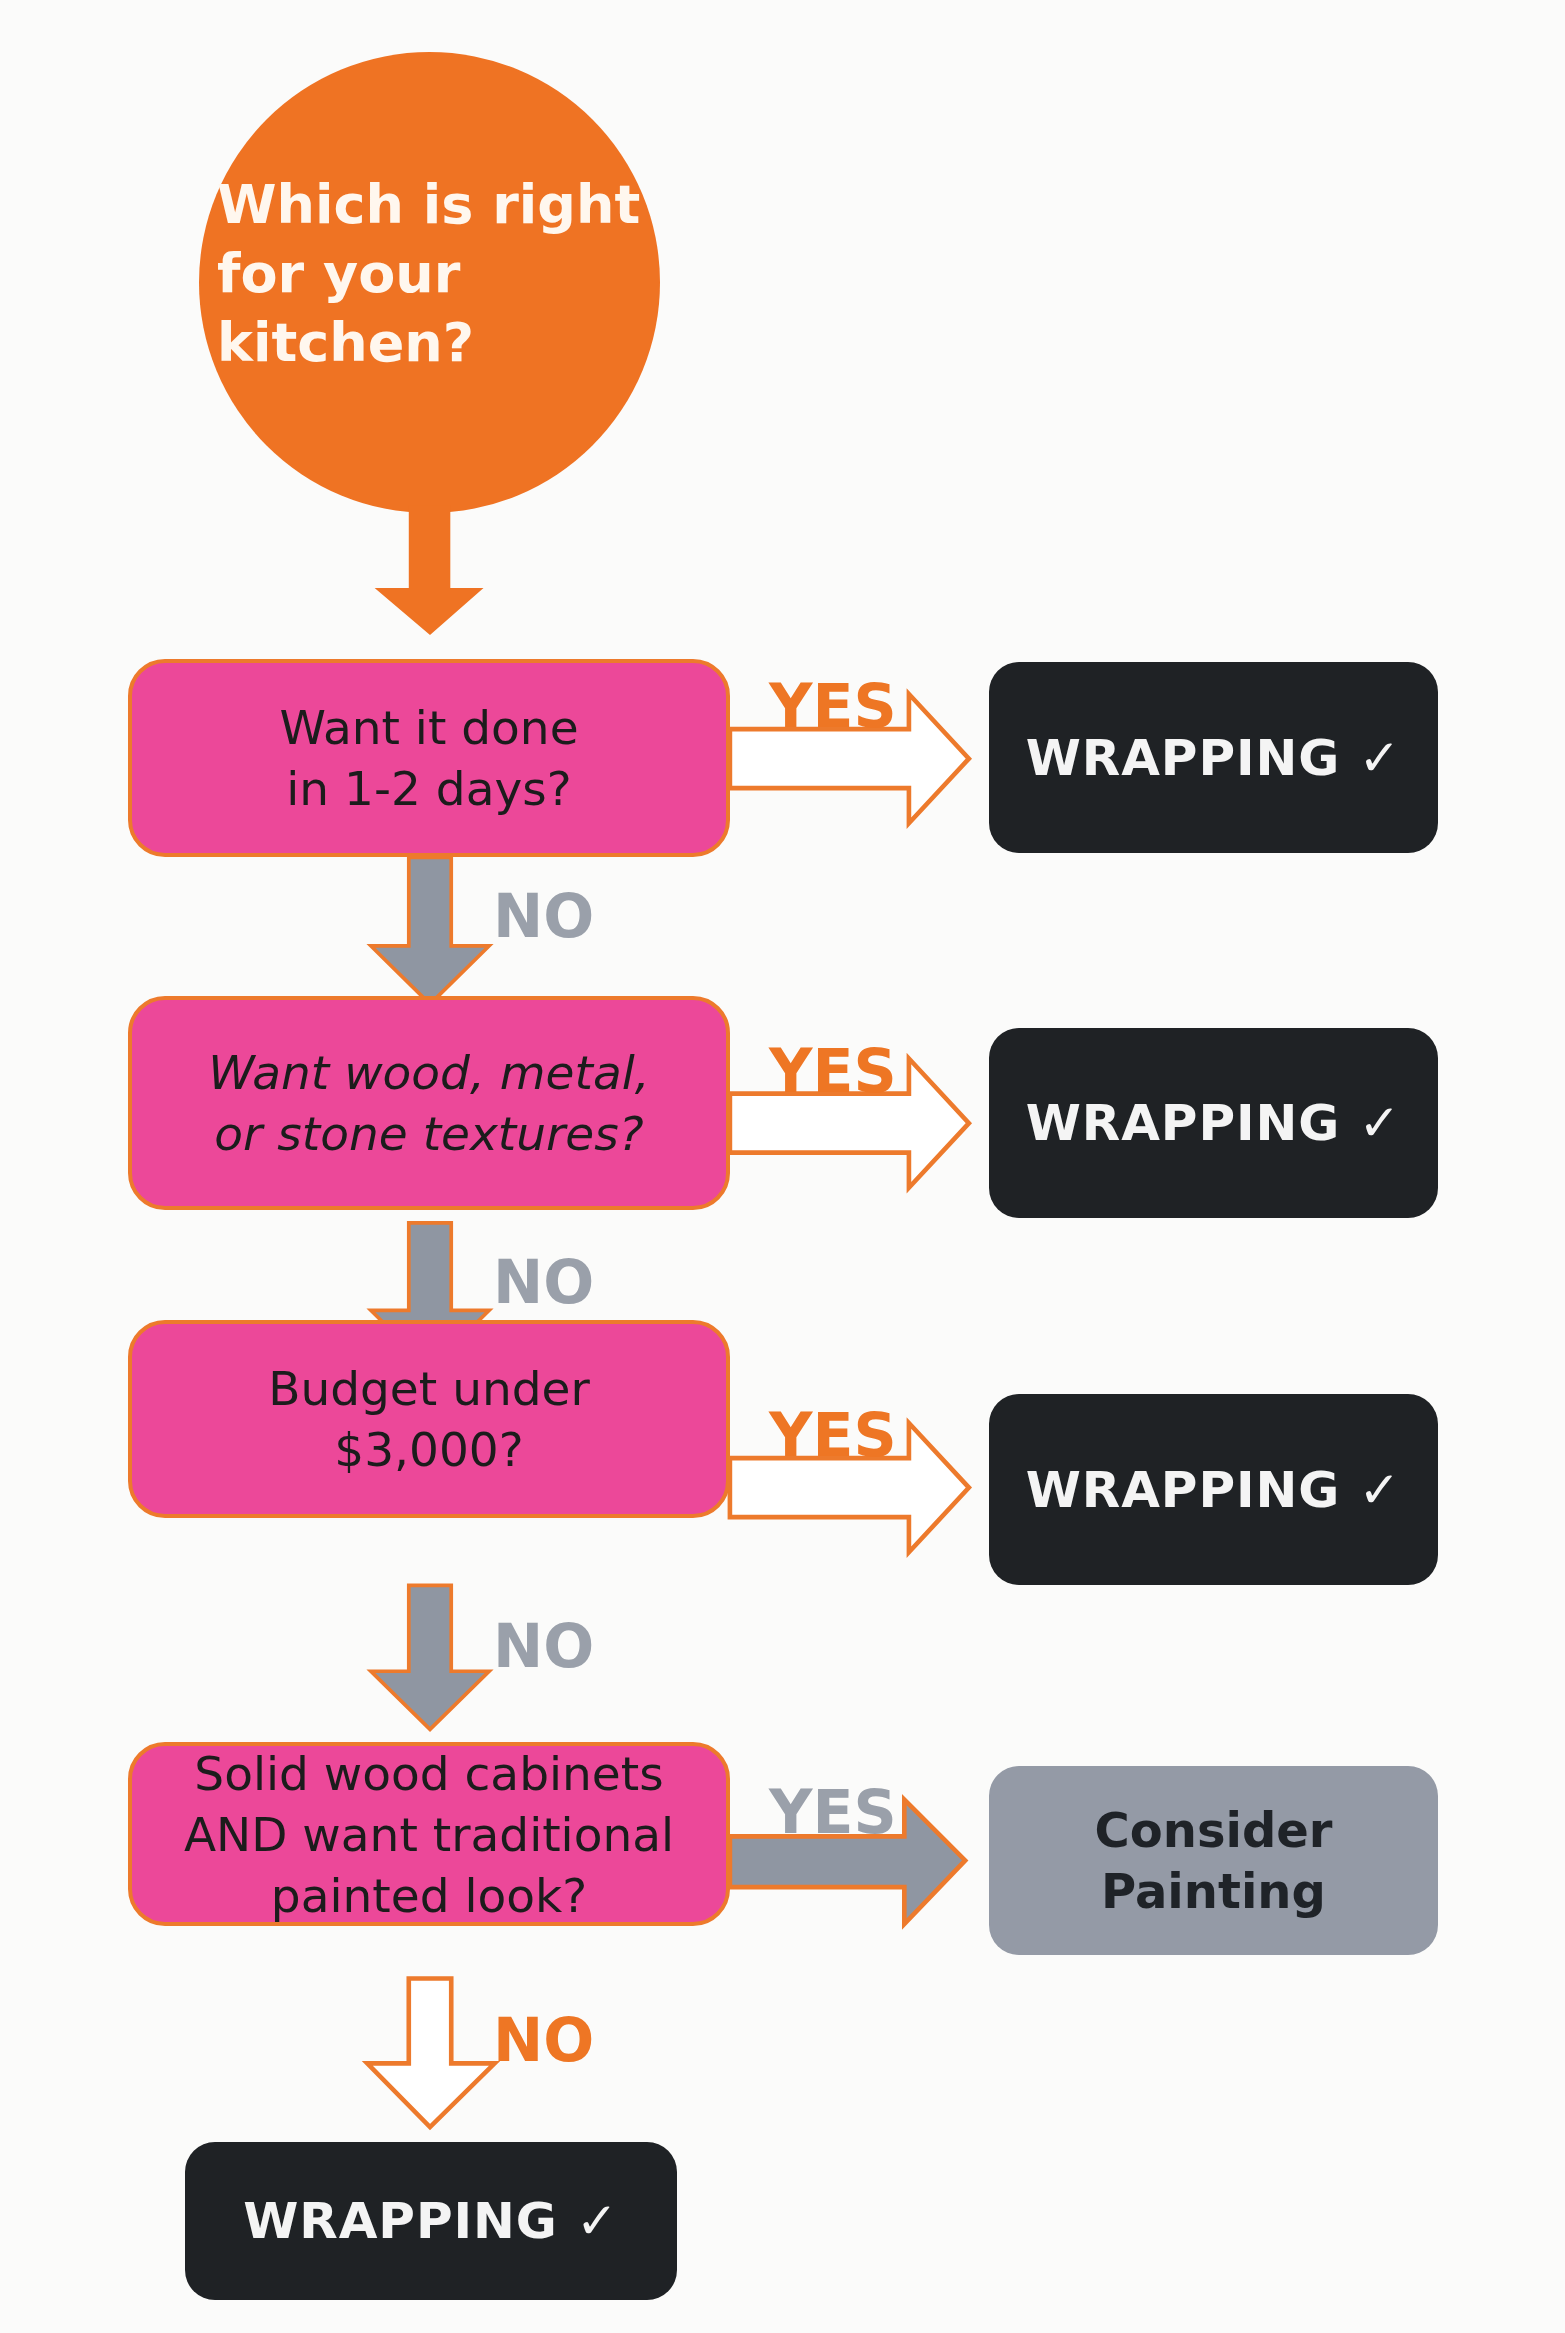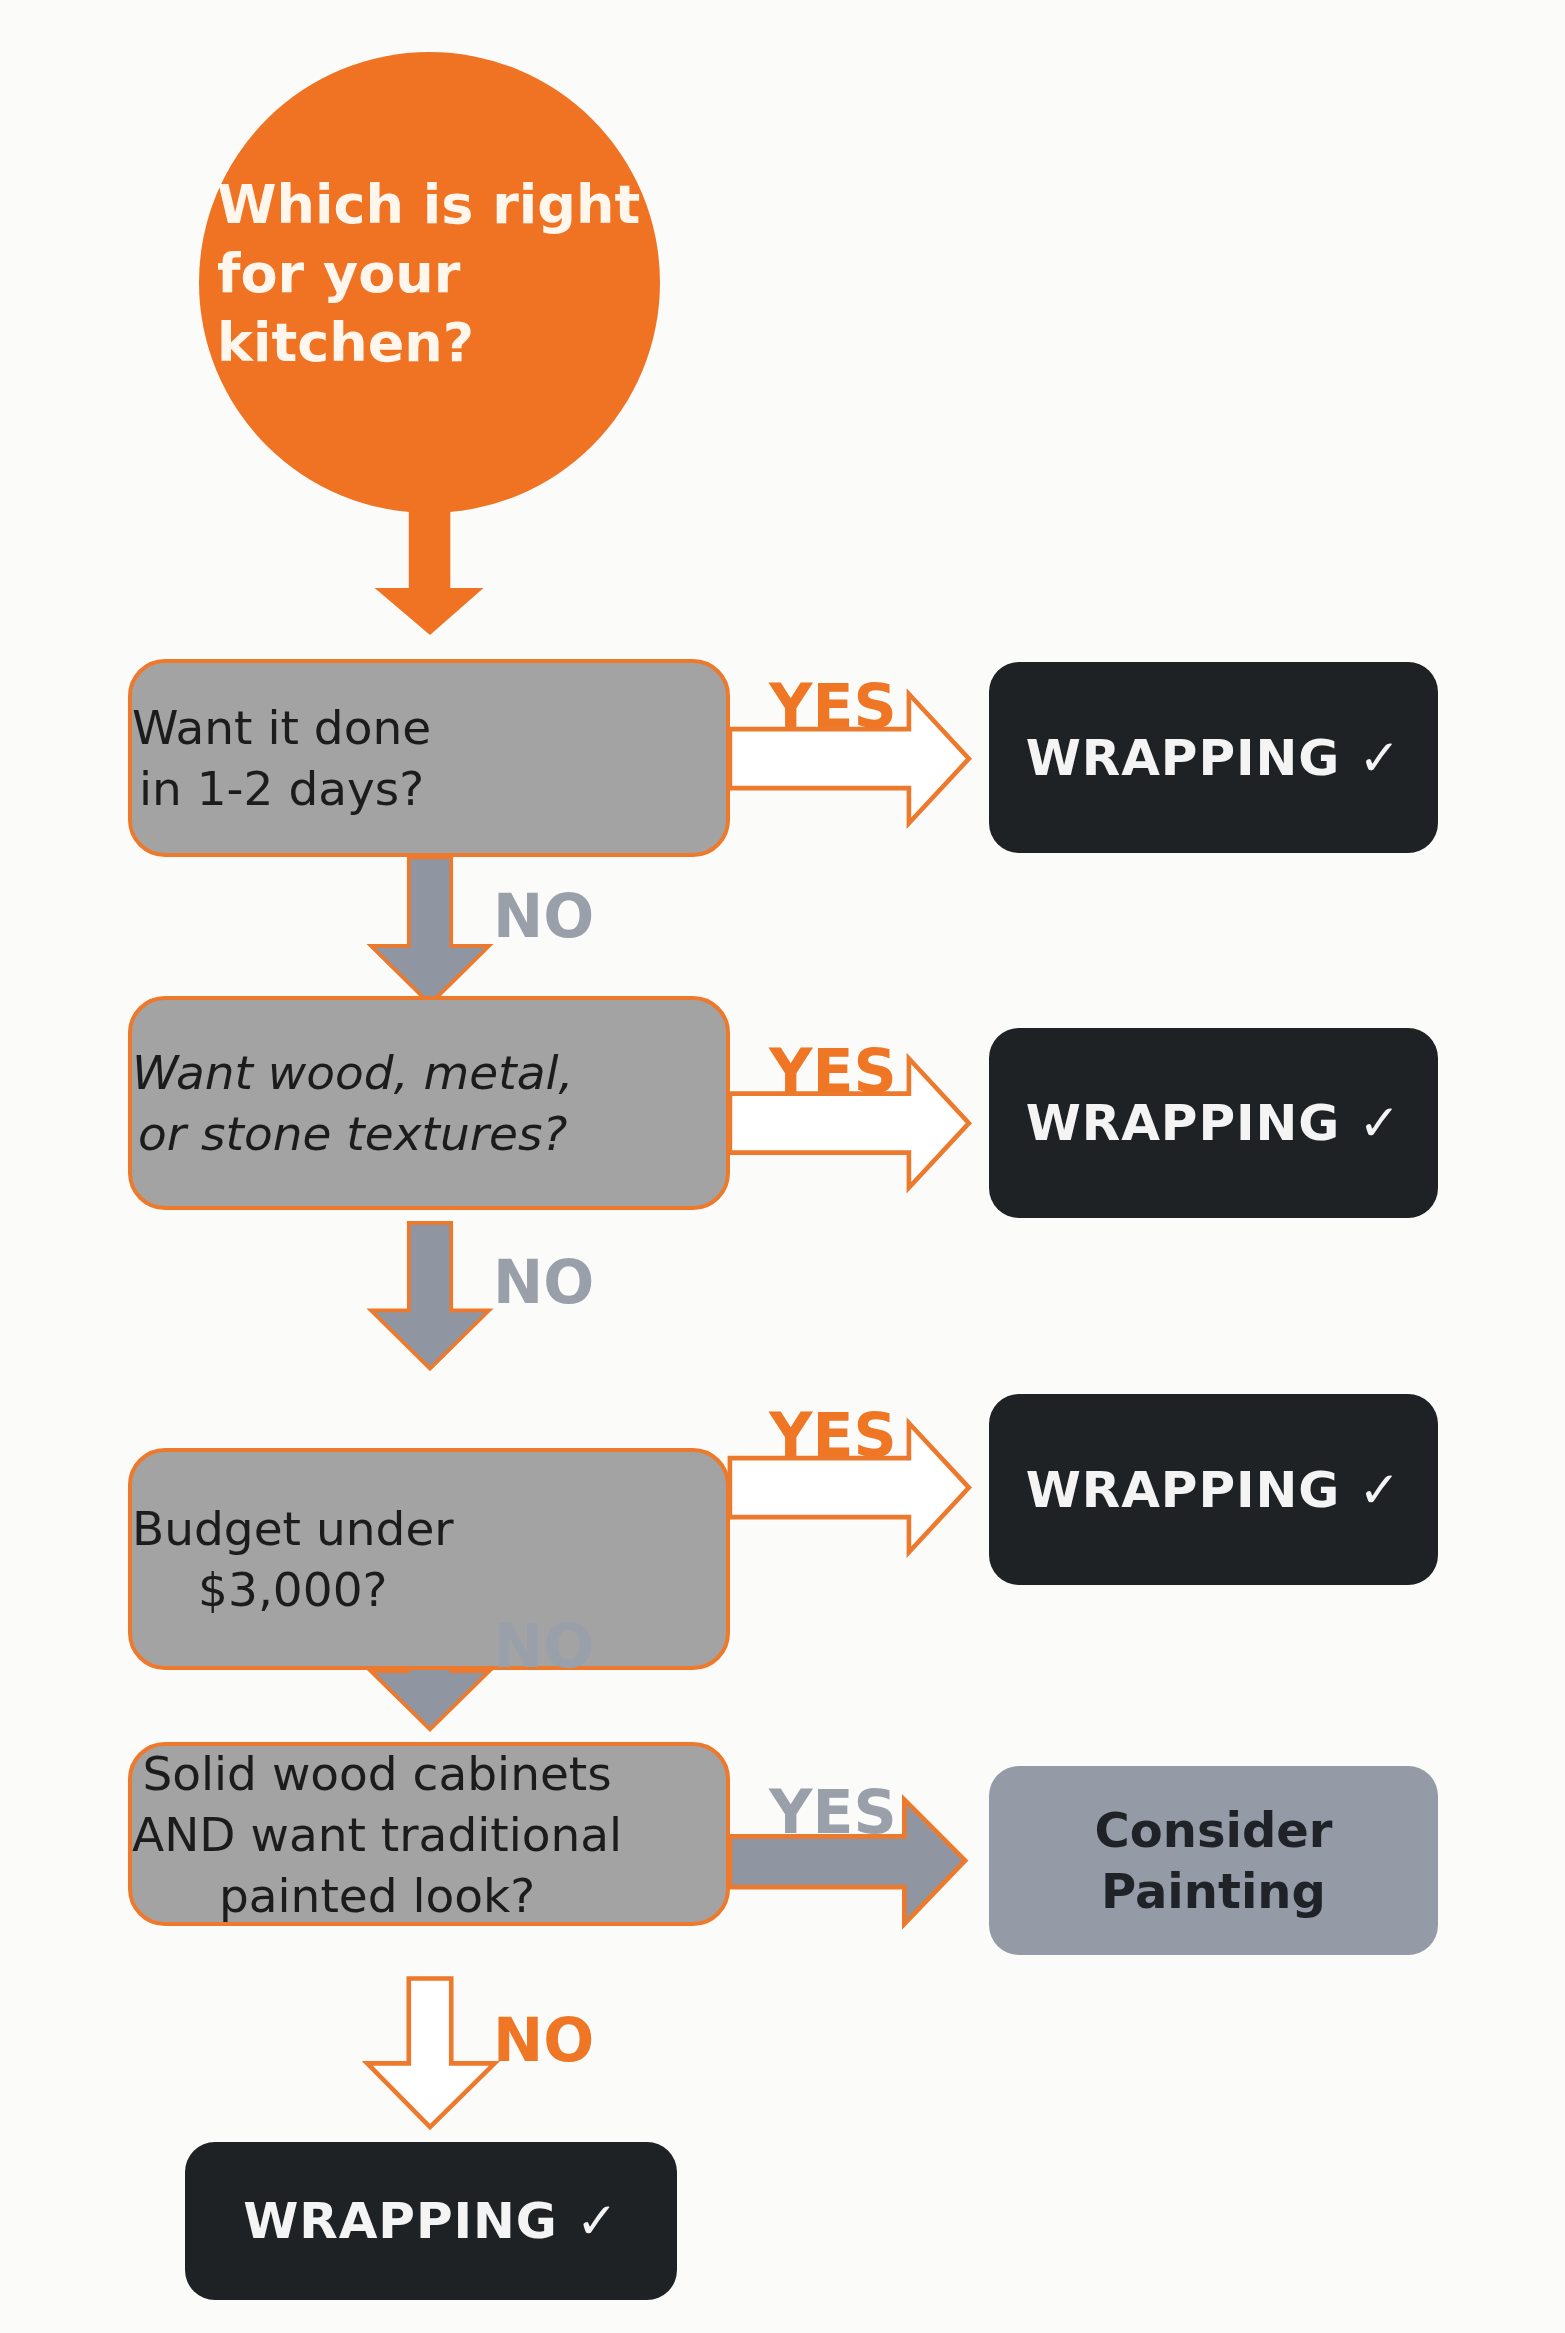--- a/index.html
+++ b/index.html
@@ -1,20 +1,20 @@
 <!DOCTYPE html>
 <html style="font-size:14.8px"><head>
 <meta charset="utf-8">
 <style>
   html, body { margin:0; padding:0; }
   body { width:1565px; height:2333px; background:#fbfbfa; position:relative; overflow:hidden; font-family:"DejaVu Sans", sans-serif; }
   .abs { position:absolute; }
   .circle { left:199px; top:52px; width:461px; height:461px; border-radius:50%; background:#ef7323; display:flex; align-items:center; justify-content:center; }
   .circle span { color:#fff7ee; font-weight:bold; font-size:54px; line-height:69px; width:425px; margin-top:-18.5px; }
-  .qbox { left:128px; width:602px; box-sizing:border-box; border:4.6px solid #ed7a2c; border-radius:37px; background:#a3a3a3; display:flex; align-items:center; justify-content:flex-start; text-align:center; }
+  .qbox { left:128px; width:602px; box-sizing:border-box; border:4.6px solid #ed7a2c; border-radius:37px; background:#ec4899; display:flex; align-items:center; justify-content:center; text-align:center; }
   .qbox span { color:#1c1c1c; font-size:47px; line-height:61px; white-space:pre-line; }
   .rbox { left:989px; width:449px; border-radius:30px; background:#1f2225; display:flex; align-items:center; justify-content:center; }
   .rbox span { color:#f4f4f4; font-weight:bold; font-size:50px; letter-spacing:0.9px; }
   .rbox.gray { background:#949aa6; }
   .rbox.gray span { color:#1f2328; font-weight:bold; font-size:48px; line-height:61px; text-align:center; white-space:pre-line; letter-spacing:0; }
   .lbl { font-weight:bold; font-size:60px; }
   .lbl.orange { color:#ee7624; }
   .lbl.gray { color:#9aa0aa; }
   svg.abs { overflow:visible; }
 </style>
@@ -47,21 +47,21 @@
 </svg>
 
 <div class="abs qbox" style="top:659px;height:198px;">
   <span>Want it done
 in 1-2 days?</span>
 </div>
 <div class="abs qbox" style="top:996px;height:214px;font-style:italic;">
   <span>Want wood, metal,
 or stone textures?</span>
 </div>
-<div class="abs qbox" style="top:1448px;height:222px;">
+<div class="abs qbox" style="top:1320px;height:198px;">
   <span>Budget under
 $3,000?</span>
 </div>
 <div class="abs qbox" style="top:1742px;height:184px;">
   <span>Solid wood cabinets
 AND want traditional
 painted look?</span>
 </div>
 
 <div class="abs lbl orange" style="left:769px;top:671px;">YES</div>

